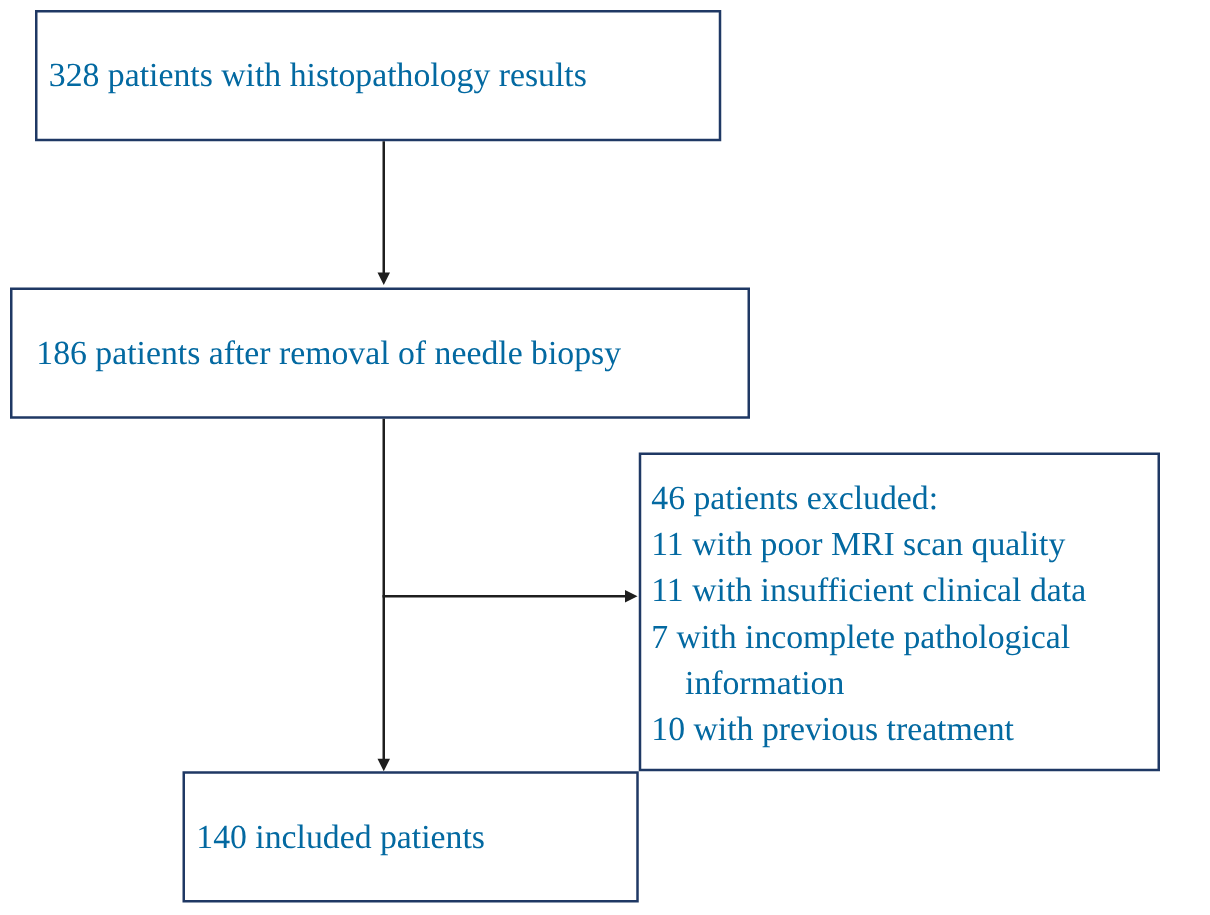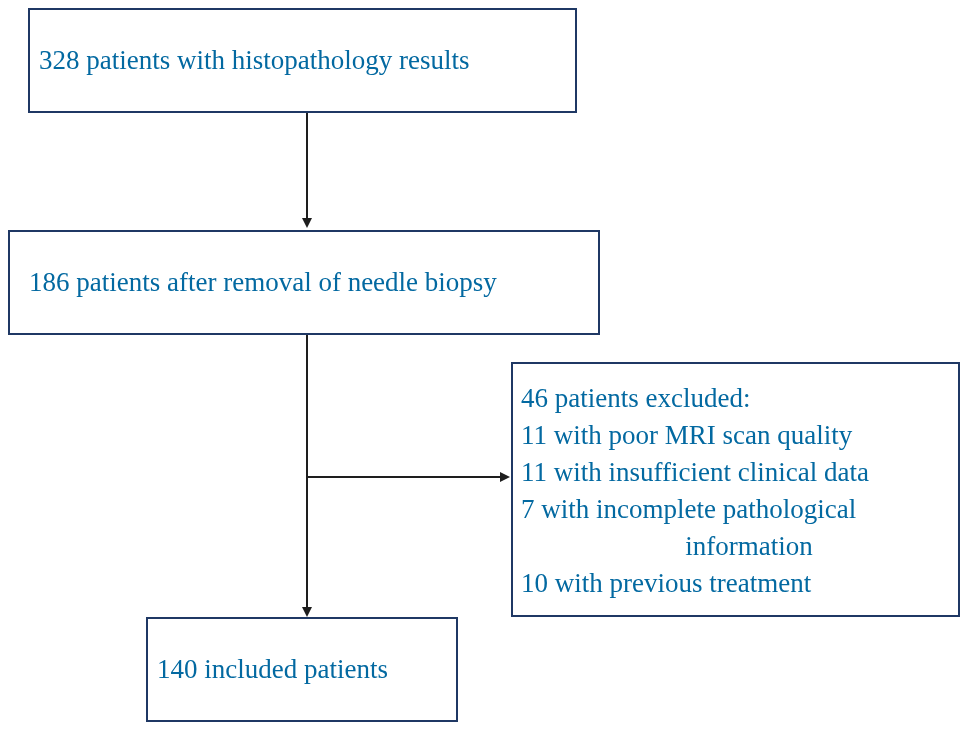--- a/index.html
+++ b/index.html
@@ -23,29 +23,28 @@
     background: #ffffff;
     font-size: 27px;
     line-height: 1.2;
   }
   .flow-box.single {
     display: flex;
     align-items: center;
   }
   .box-1 { left: 28px;  top: 8px;   width: 549px; height: 105px; padding-left: 9px; }
   .box-2 { left: 8px;   top: 230px; width: 592px; height: 105px; padding-left: 19px; }
-  .box-3 { left: 511px; top: 362px; width: 449px; height: 255px; padding: 16px 8px 0 8px; }
-  .box-4 { left: 146px; top: 617px; width: 312px; height: 105px; padding-left: 9px; text-align: center; }
+  .box-3 { left: 511px; top: 362px; width: 417px; height: 255px; padding: 16px 8px 0 8px; }
+  .box-4 { left: 146px; top: 617px; width: 365px; height: 105px; padding-left: 9px; text-align: center; }
   .box-3 .line {
     line-height: 37px;
     white-space: nowrap;
   }
   .box-3 .line.indent {
     padding-left: 27px;
-    text-align: center;
   }
   .connector {
     position: absolute;
     background: #1e1e1e;
   }
   .v-line { width: 2px; }
   .h-line { height: 2px; }
   .arrowhead {
     position: absolute;
     width: 0;

